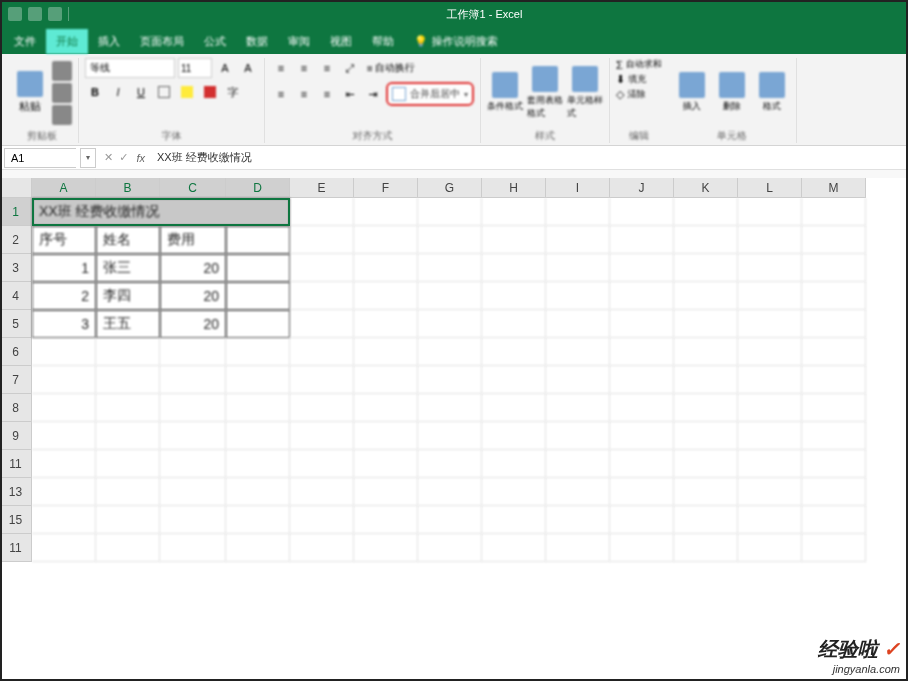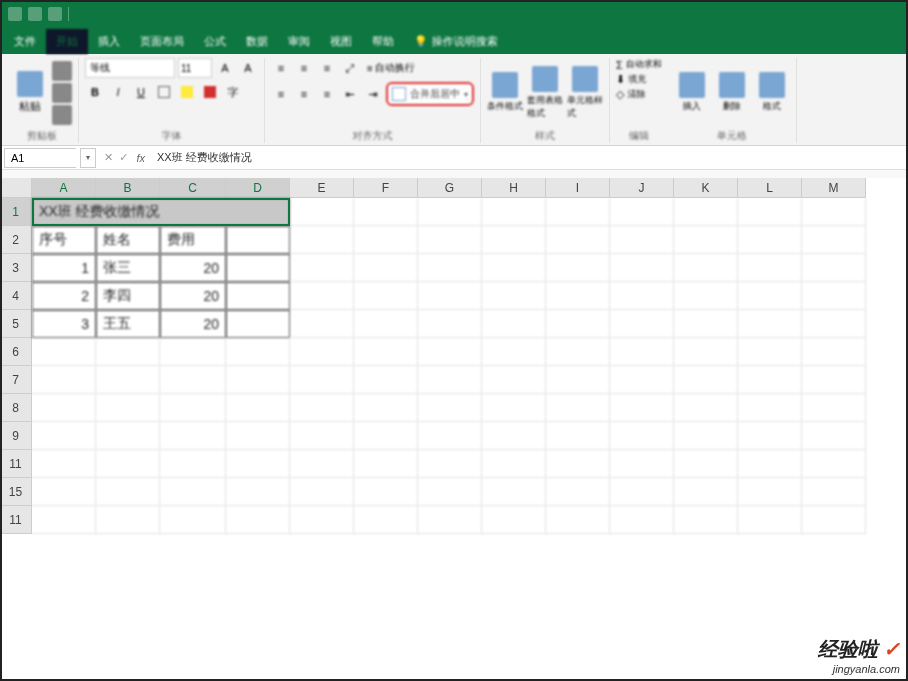--- a/index.html
+++ b/index.html
@@ -6,21 +6,21 @@
     body { font-family: "Microsoft YaHei", Arial, sans-serif; font-size: 11px; background: #fff; overflow: hidden; width: 908px; height: 681px; position: relative; }
     
     .titlebar { height: 28px; background: #0e7640; color: #fff; display: flex; align-items: center; padding: 0 8px; }
     .titlebar-left { display: flex; gap: 6px; align-items: center; }
     .titlebar-center { flex: 1; text-align: center; font-size: 11px; filter: blur(0.6px); }
     .qat-icon { width: 14px; height: 14px; background: rgba(255,255,255,0.3); border-radius: 2px; }
     .qat-sep { width: 1px; height: 14px; background: rgba(255,255,255,0.3); }
     
     .menubar { height: 26px; background: #0e7640; display: flex; align-items: flex-end; padding-left: 4px; gap: 0; }
     .menu-tab { padding: 5px 10px; color: #fff; font-size: 11px; cursor: pointer; filter: blur(0.8px); }
-    .menu-tab.active { background: #0f172a; color: #0e7640; }
+    .menu-tab.active { background: #5eead4; color: #0e7640; }
     .tell-me { color: #fff; padding: 5px 10px; display: flex; align-items: center; gap: 4px; filter: blur(0.8px); }
     
     .ribbon { height: 92px; background: #f3f3f3; border-bottom: 1px solid #d4d4d4; display: flex; padding: 4px 6px 2px; gap: 0; }
     .ribbon-group { display: flex; flex-direction: column; padding: 0 6px; border-right: 1px solid #e0e0e0; }
     .ribbon-group-content { flex: 1; display: flex; align-items: center; gap: 4px; filter: blur(1.2px); }
     .ribbon-group-label { text-align: center; font-size: 10px; color: #666; padding-top: 2px; filter: blur(0.8px); }
     .rb-btn-lg { width: 36px; height: 60px; display: flex; flex-direction: column; align-items: center; justify-content: center; gap: 2px; }
     .rb-btn-sm { width: 20px; height: 20px; display: flex; align-items: center; justify-content: center; }
     .rb-icon { width: 20px; height: 20px; background: #888; border-radius: 2px; }
     .rb-icon-lg { width: 26px; height: 26px; background: #7aa6d4; border-radius: 2px; }
@@ -66,20 +66,21 @@
 </head>
 <body>
 
 <div class="titlebar">
   <div class="titlebar-left">
     <div class="qat-icon"></div>
     <div class="qat-icon"></div>
     <div class="qat-icon"></div>
     <div class="qat-sep"></div>
   </div>
+  <div class="titlebar-center">工作簿1 - Excel</div>
 </div>
 
 <div class="menubar">
   <div class="menu-tab">文件</div>
   <div class="menu-tab active">开始</div>
   <div class="menu-tab">插入</div>
   <div class="menu-tab">页面布局</div>
   <div class="menu-tab">公式</div>
   <div class="menu-tab">数据</div>
   <div class="menu-tab">审阅</div>
@@ -405,20 +406,36 @@
       <div class="cell" style="width:64px"></div>
       <div class="cell" style="width:64px"></div>
       <div class="cell" style="width:64px"></div>
       <div class="cell" style="width:64px"></div>
       <div class="cell" style="width:64px"></div>
       <div class="cell" style="width:64px"></div>
       <div class="cell" style="width:64px"></div>
       <div class="cell" style="width:64px"></div>
     </div>
     <div class="grid-row">
+      <div class="row-header">13</div>
+      <div class="cell" style="width:64px"></div>
+      <div class="cell" style="width:64px"></div>
+      <div class="cell" style="width:66px"></div>
+      <div class="cell" style="width:64px"></div>
+      <div class="cell" style="width:64px"></div>
+      <div class="cell" style="width:64px"></div>
+      <div class="cell" style="width:64px"></div>
+      <div class="cell" style="width:64px"></div>
+      <div class="cell" style="width:64px"></div>
+      <div class="cell" style="width:64px"></div>
+      <div class="cell" style="width:64px"></div>
+      <div class="cell" style="width:64px"></div>
+      <div class="cell" style="width:64px"></div>
+    </div>
+    <div class="grid-row">
       <div class="row-header">15</div>
       <div class="cell" style="width:64px"></div>
       <div class="cell" style="width:64px"></div>
       <div class="cell" style="width:66px"></div>
       <div class="cell" style="width:64px"></div>
       <div class="cell" style="width:64px"></div>
       <div class="cell" style="width:64px"></div>
       <div class="cell" style="width:64px"></div>
       <div class="cell" style="width:64px"></div>
       <div class="cell" style="width:64px"></div>

